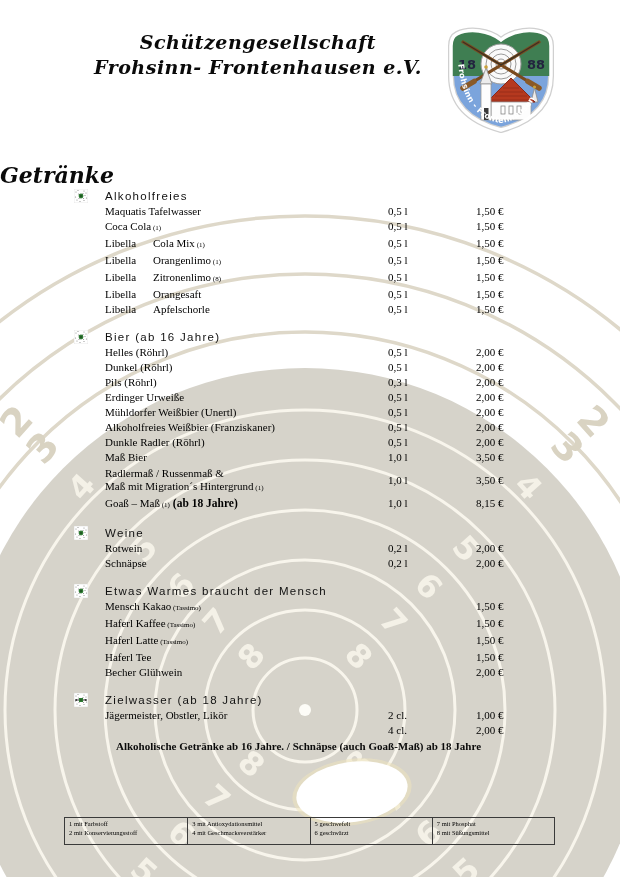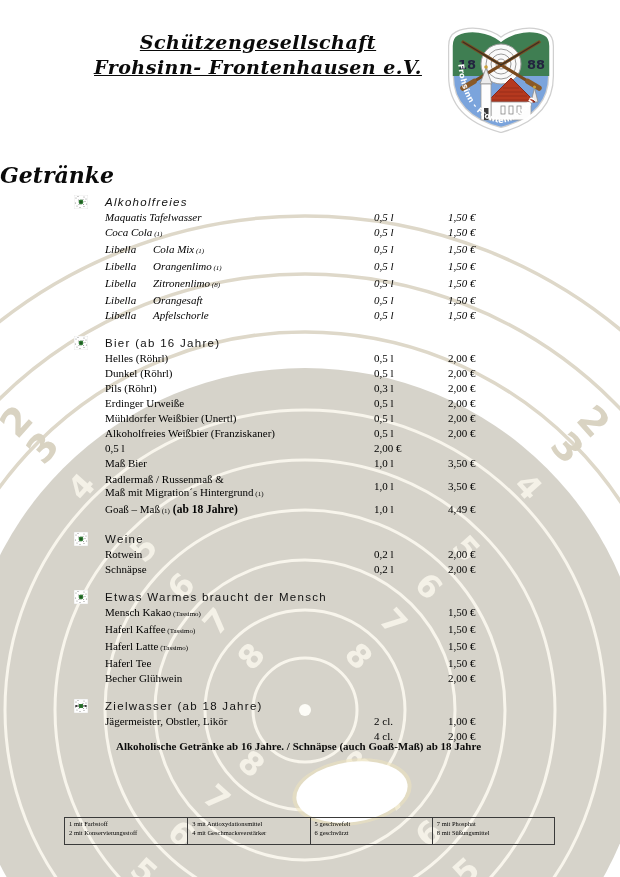--- a/index.html
+++ b/index.html
@@ -3,37 +3,37 @@
 <meta charset="utf-8">
 <style>
   html,body{margin:0;padding:0;}
   .page{position:relative;width:620px;height:877px;background:#ffffff;overflow:hidden;
         font-family:"Liberation Serif",serif;color:#000;}
   #watermark{position:absolute;left:0;top:0;z-index:0;}
   .content{position:absolute;left:0;top:0;width:620px;height:877px;z-index:1;}
 
   .org-title{position:absolute;left:68px;top:30px;width:380px;text-align:center;
              font-family:"DejaVu Serif",serif;font-style:italic;font-weight:bold;
-             font-size:19px;line-height:25px;letter-spacing:0.5px;color:#0a0a0a;text-decoration:underline;}
+             font-size:19px;line-height:25px;letter-spacing:0.5px;color:#0a0a0a;}
   .logo{position:absolute;left:445px;top:26px;width:112px;height:108px;}
 
   .doc-title{position:absolute;left:0;top:162px;width:620px;
              font-family:"DejaVu Serif",serif;font-style:italic;font-weight:bold;
              font-size:22px;color:#0a0a0a;}
 
   #menu{position:absolute;left:66px;top:188px;width:452px;}
   .sec{margin-top:12px;}
-  .sec:first-child{margin-top:6px;font-style:italic;}
+  .sec:first-child{margin-top:0;}
   .sec-header{position:relative;padding-left:39px;height:16px;line-height:16px;
               font-family:"Liberation Sans",sans-serif;font-size:11.5px;
               letter-spacing:1.3px;color:#111;}
   .sec-icon{position:absolute;left:8px;top:1px;width:14px;height:14px;}
   .sec-icon svg{display:block;}
   .row{display:grid;grid-template-columns:269px 74px 70px;padding-left:39px;
-       font-size:11px;line-height:15px;min-height:15px;}
+       font-size:11px;line-height:15px;min-height:15px;gap:14px;}
   .row.two{align-items:center;}
   .row.two .name{line-height:12.5px;padding:2px 0;}
   .name{display:block;white-space:pre;}
   .brand{display:inline-block;width:48px;}
   .fn{font-size:7px;}
   .boldsfx{font-weight:bold;font-size:11.5px;}
   .vol{text-align:left;}
   .price{text-align:left;}
 
   .note{position:absolute;left:0;top:740px;width:597px;text-align:center;
@@ -252,37 +252,38 @@
             <span class="name"><div><span>Mühldorfer Weißbier (Unertl)</span></div></span>
             <span class="vol">0,5 l</span>
             <span class="price">2,00 €</span>
           </div>
           <div class="row">
             <span class="name"><div><span>Alkoholfreies Weißbier (Franziskaner)</span></div></span>
             <span class="vol">0,5 l</span>
             <span class="price">2,00 €</span>
           </div>
           <div class="row">
+            <span class="name"><div><span>Dunkle Radler (Röhrl)</span></div></span>
             <span class="vol">0,5 l</span>
             <span class="price">2,00 €</span>
           </div>
           <div class="row">
             <span class="name"><div><span>Maß Bier</span></div></span>
             <span class="vol">1,0 l</span>
             <span class="price">3,50 €</span>
           </div>
           <div class="row two">
             <span class="name"><div><span>Radlermaß / Russenmaß &amp;</span></div><div><span>Maß mit Migration´s Hintergrund</span><span class="fn"> (1)</span></div></span>
             <span class="vol">1,0 l</span>
             <span class="price">3,50 €</span>
           </div>
           <div class="row">
             <span class="name"><div><span>Goaß – Maß</span><span class="fn"> (1)</span><span class="boldsfx"> (ab 18 Jahre)</span></div></span>
             <span class="vol">1,0 l</span>
-            <span class="price">4,49 €</span>
+            <span class="price">8,15 €</span>
           </div>
         </div>
         <div class="sec">
           <div class="sec-header"><span class="sec-icon">
               <svg viewBox="0 0 14 14" width="14" height="14">
                 <rect width="14" height="14" fill="#fff" stroke="#d5d5d5" stroke-width="0.5"></rect>
                 <circle cx="2" cy="3" r="0.6" fill="#8d8d8d"></circle>
                 <circle cx="4" cy="1.5" r="0.6" fill="#8d8d8d"></circle>
                 <circle cx="10" cy="2" r="0.6" fill="#8d8d8d"></circle>
                 <circle cx="12" cy="4" r="0.6" fill="#8d8d8d"></circle>

